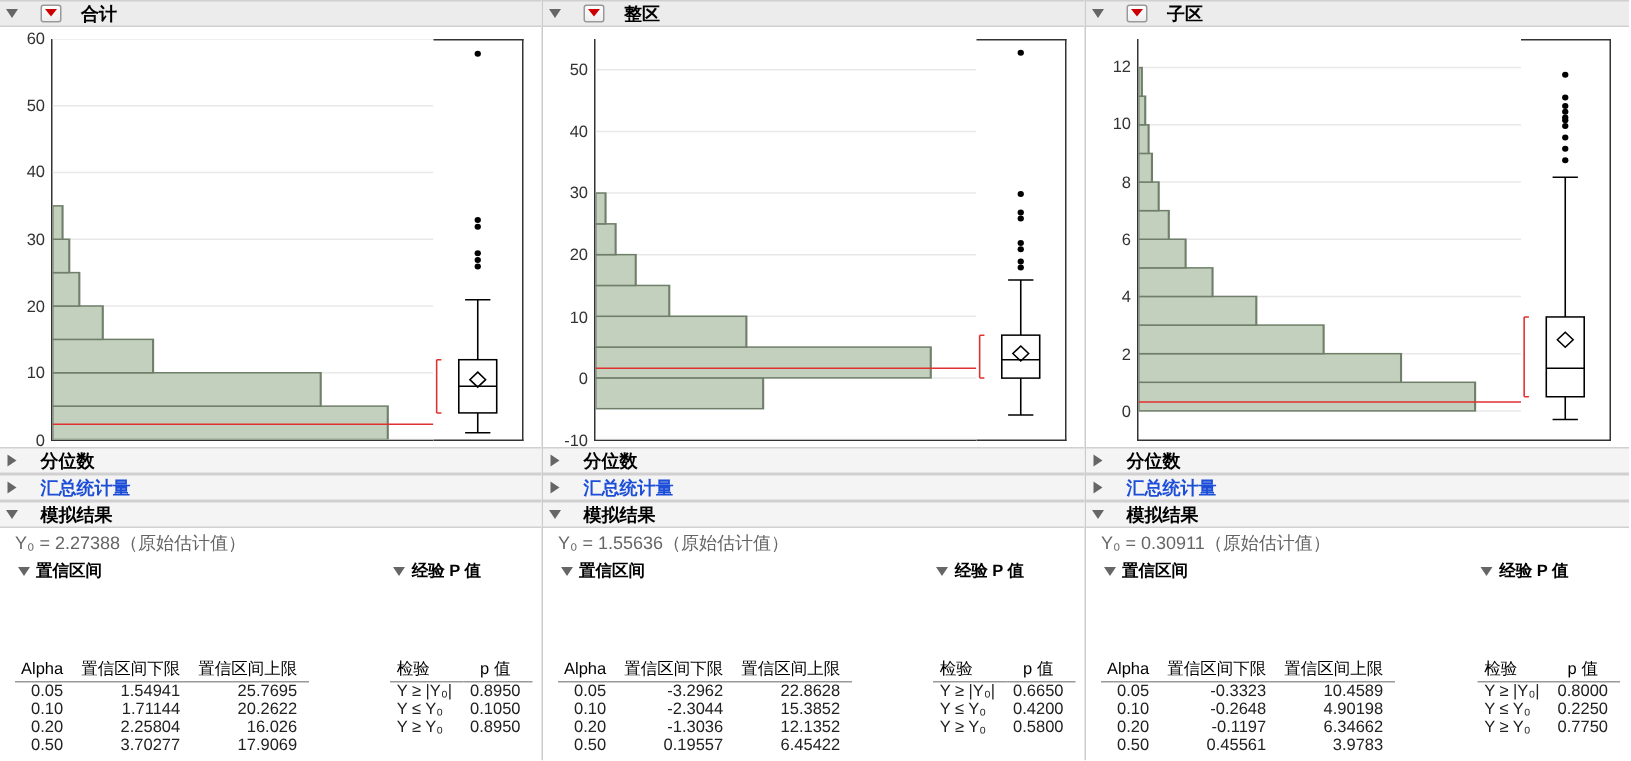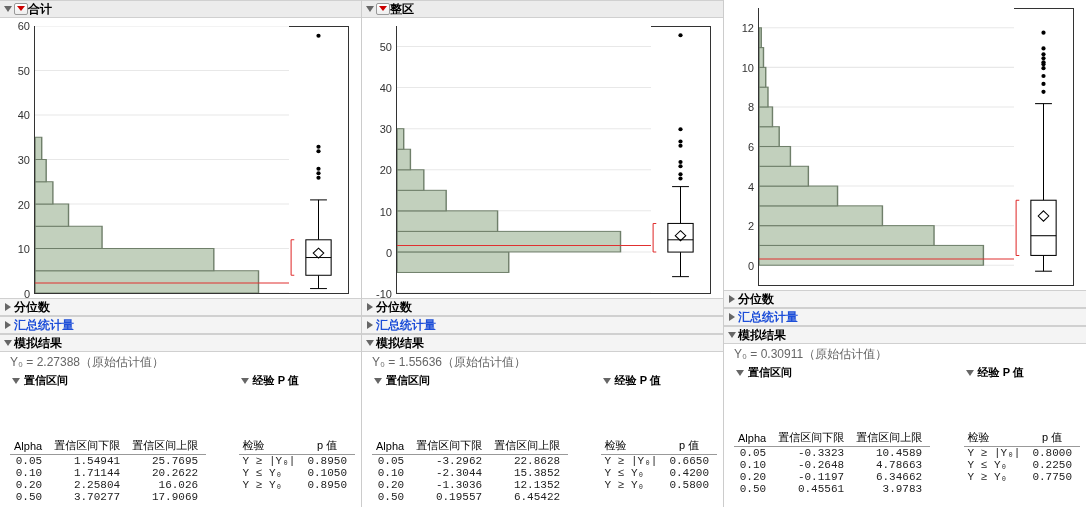--- a/index.html
+++ b/index.html
@@ -29,21 +29,21 @@
 
   
   .hdr {
     display: flex;
     align-items: center;
     background: #ececec;
     border-top: 1px solid #d0d0d0;
     border-bottom: 1px solid #d0d0d0;
     height: 18px;
     padding-left: 2px;
-    gap: 0;
+    gap: 13px;
   }
   .hdr.sub { background: #f4f4f4; }
   .hdr .title {
     font-weight: bold;
   }
   .hdr-red .title { color: #1d4ed8; }
   .tri {
     width: 12px; height: 12px;
     display: inline-flex; align-items: center; justify-content: center;
   }
@@ -129,21 +129,20 @@
     color:#000;
     text-align:center;
     padding: 0 8px 1px 4px;
     border-bottom:1px solid #999;
     white-space:nowrap;
   }
   .tbl td {
     text-align:right;
     padding: 0 8px 0 4px;
     white-space:nowrap;
-    font-family:Liberation Mono, monospace;
   }
   .ci-tbl td:first-child, .ci-tbl th:first-child { text-align:right; }
   .p-tbl th:first-child, .p-tbl td:first-child { text-align:left; }
   .spacer { flex:1; }
 </style>
 </head>
 <body>
 
 <div class="panels" id="panels">
   <div class="panel">
@@ -482,20 +481,33 @@
                   <td>Y ≥ Y₀</td>
                   <td>0.5800</td>
                 </tr>
           </tbody>
             </table>
         </div>
       </div>
     </div>
   </div>
   <div class="panel">
+    <div class="hdr">
+      <span class="tri">
+          <svg width="10" height="10">
+            <polygon points="1,2 9,2 5,8" fill="#666"></polygon>
+          </svg>
+        </span>
+        <span class="menu-btn">
+          <svg width="8" height="6">
+            <polygon points="0,0 8,0 4,5" fill="#c00"></polygon>
+          </svg>
+        </span>
+      <span class="title">子区</span>
+    </div>
     <div class="chart-wrap">
       <div class="ylabels">
           <span style="bottom:7.142857142857142%">0</span>
           <span style="bottom:21.428571428571427%">2</span>
           <span style="bottom:35.714285714285715%">4</span>
           <span style="bottom:50%">6</span>
           <span style="bottom:64.28571428571429%">8</span>
           <span style="bottom:78.57142857142857%">10</span>
           <span style="bottom:92.85714285714286%">12</span>
         </div>
@@ -598,21 +610,21 @@
                   <th>置信区间上限</th>
                 </tr>
             <tr>
                   <td>0.05</td>
                   <td>-0.3323</td>
                   <td>10.4589</td>
                 </tr>
                 <tr>
                   <td>0.10</td>
                   <td>-0.2648</td>
-                  <td>4.78663</td>
+                  <td>4.90198</td>
                 </tr>
                 <tr>
                   <td>0.20</td>
                   <td>-0.1197</td>
                   <td>6.34662</td>
                 </tr>
                 <tr>
                   <td>0.50</td>
                   <td>0.45561</td>
                   <td>3.9783</td>

